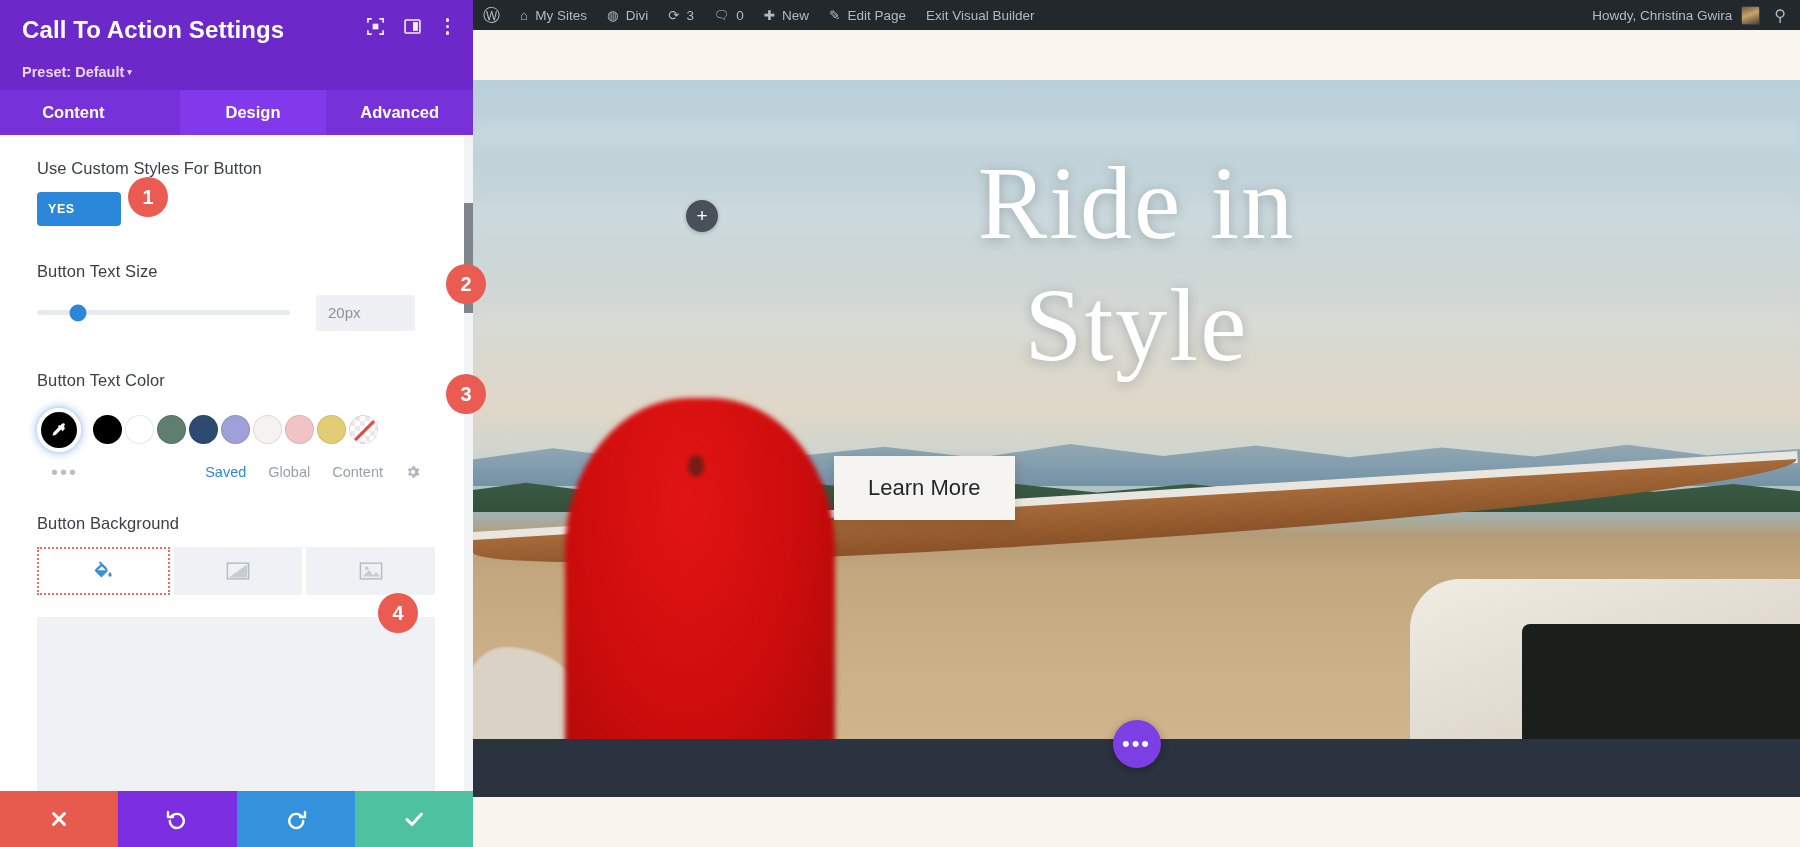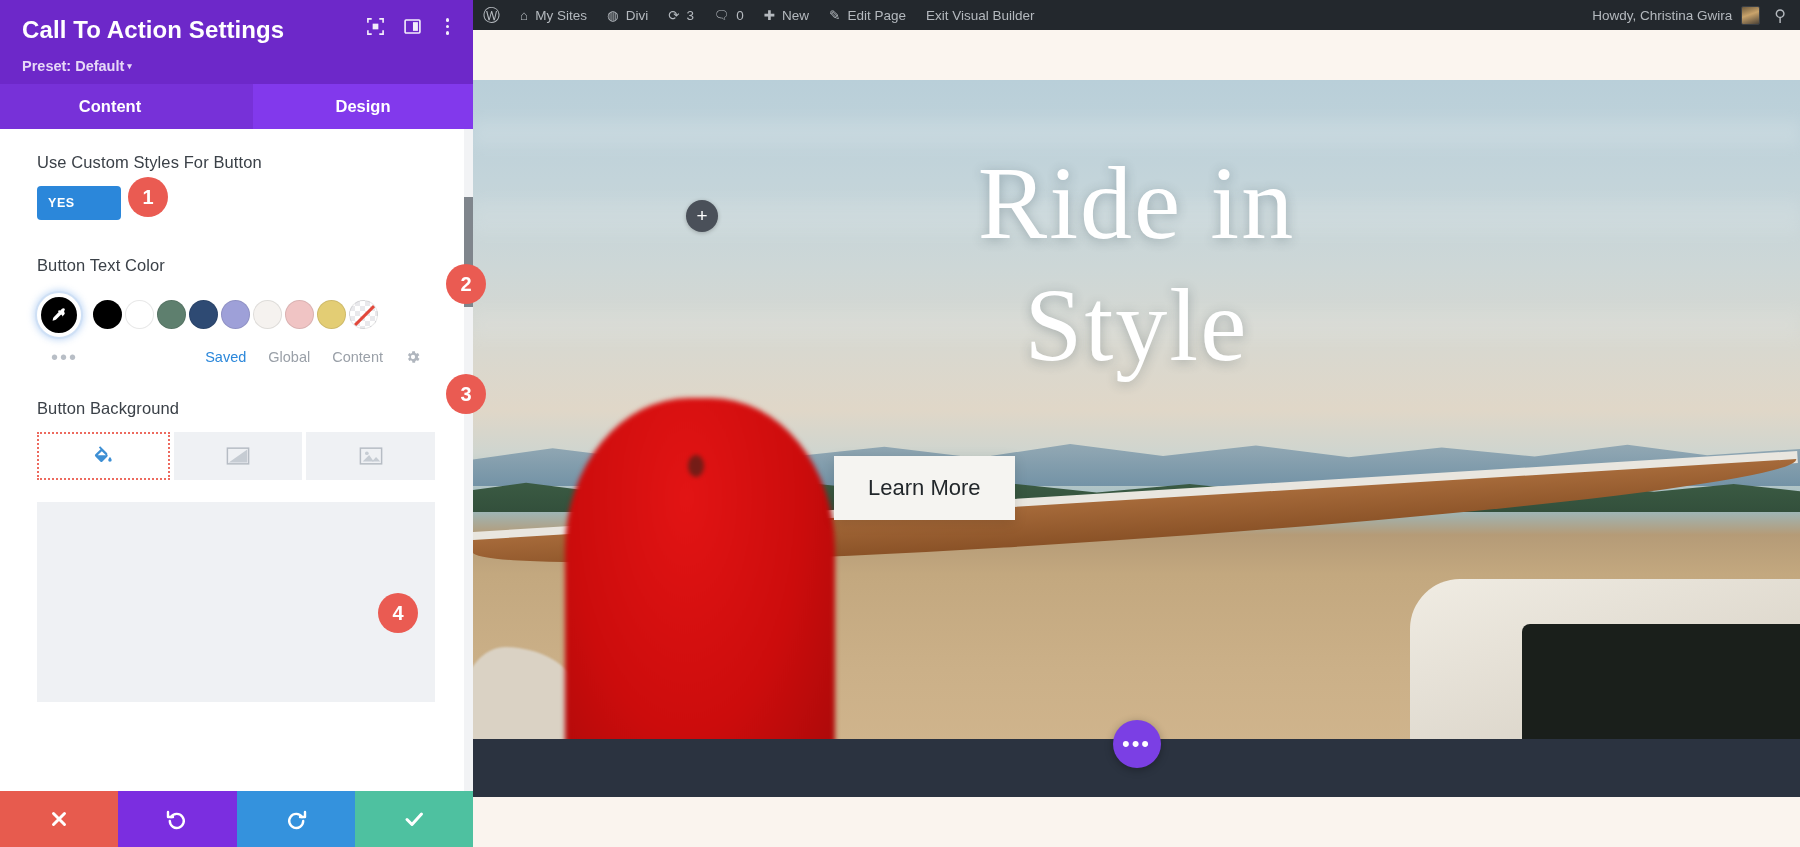--- a/index.html
+++ b/index.html
@@ -23,21 +23,21 @@
     background: #6d28c9;
     padding: 16px 22px 10px 22px;
     position: relative;
   }
   .panel-title {
     color: #fff; font-size: 24px; font-weight: bold;
     letter-spacing: .1px; line-height: 1.15;
   }
   .panel-preset {
     color: #e7d8f7; font-size: 14.5px; font-weight: bold;
-    margin-top: 14px;
+    margin-top: 20px;
   }
   .panel-preset .caret { font-size: 9px; margin-left: 3px; position: relative; top: -2px;}
   .header-icons {
     position: absolute; right: 18px; top: 16px;
     display: flex; align-items: center; gap: 18px;
   }
   .hdr-icon { cursor: pointer; opacity: .92; display: flex; }
   .dots-v { display: flex; flex-direction: column; gap: 3px; align-items: center; padding: 2px 6px;}
   .dots-v i { width: 3.5px; height: 3.5px; border-radius: 50%; background: #fff; display: block;}
 
@@ -417,35 +417,48 @@
             <i></i>
             <i></i>
             <i></i>
           </span>
       </div>
     </div>
 
     <div class="tabs">
       <div class="tab">Content</div>
       <div class="tab active">Design</div>
+      <div class="tab">Advanced</div>
     </div>
 
     <div class="panel-body">
       <div class="panel-scroll">
 
         <div class="field-group">
           <div class="field-label">Use Custom Styles For Button</div>
           <div class="toggle-row">
             <div class="toggle">
               <span class="toggle-label">YES</span>
               <span class="toggle-knob"></span>
             </div>
           </div>
         </div>
 
+        <div class="field-group" style="margin-bottom:40px">
+          <div class="field-label">Button Text Size</div>
+          <div class="slider-row">
+            <div class="slider-track-wrap">
+              <div class="slider-track"></div>
+              <div class="slider-knob"></div>
+            </div>
+            <div class="num-input">
+              <span>20px</span>
+            </div>
+          </div>
+        </div>
 
         <div class="field-group" style="margin-bottom:34px">
           <div class="field-label" style="margin-bottom:18px">Button Text Color</div>
           <div class="swatch-row">
             <div class="swatch picker">
               <svg width="20" height="20" viewBox="0 0 24 24" fill="#fff">
                 <path d="M19.1 4.9a2.7 2.7 0 0 0-3.8 0l-2.1 2.1-1-1-1.5 1.5 1 1-6.1 6.1c-.3.3-.5.7-.6 1.1l-.7 3.1 3.1-.7c.4-.1.8-.3 1.1-.6l6.1-6.1 1 1L17 14.9l-1-1 2.1-2.1a2.7 2.7 0 0 0 0-3.8z"></path>
               </svg>
             </div>
             <div class="swatch" style="background:#000000"></div>

